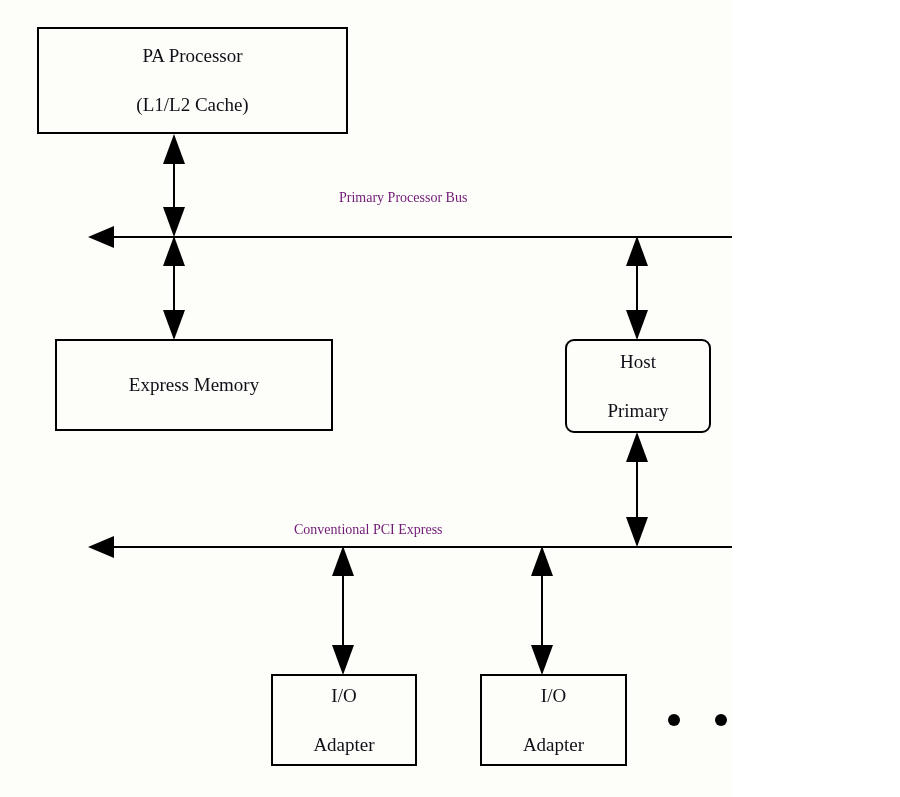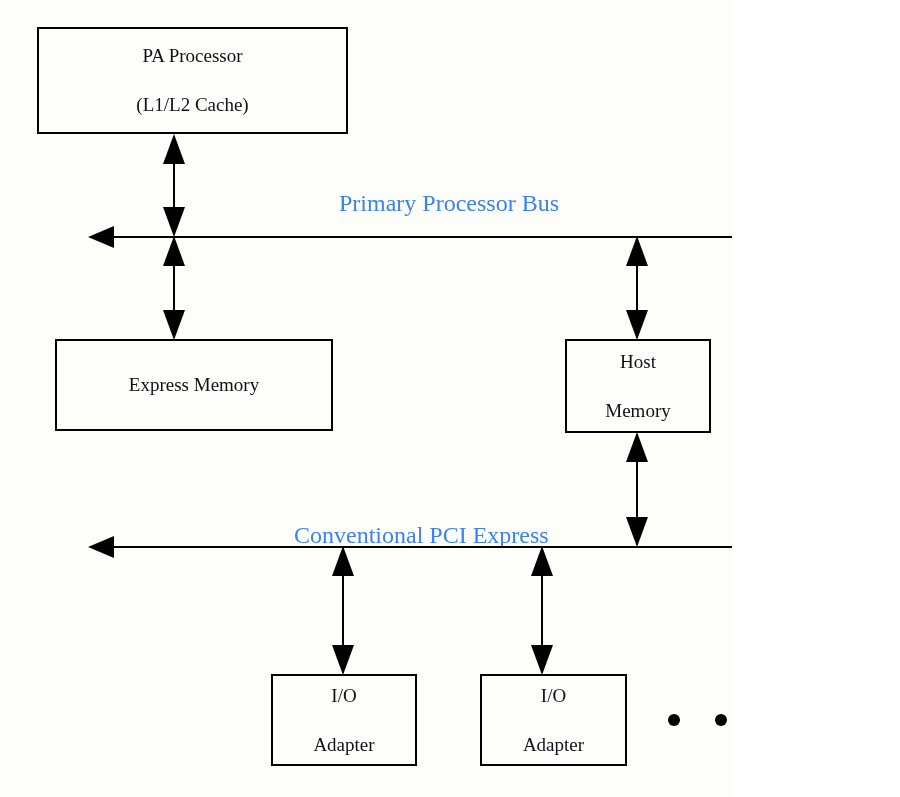--- a/index.html
+++ b/index.html
@@ -33,21 +33,21 @@
     line-height: 1.05;
     white-space: nowrap;
     color: #111018;
   }
   .box .line + .line {
     margin-top: 29px;
   }
 
   #box-processor { left: 37px;  top: 27px;  width: 311px; height: 107px; }
   #box-memory    { left: 55px;  top: 339px; width: 278px; height: 92px;  }
-  #box-hostbridge{ left: 565px; top: 339px; width: 146px; height: 94px;  }
+  #box-hostbridge{ left: 565px; top: 339px; width: 146px; height: 94px; border-radius: 9px;  }
   #box-ioa-1     { left: 271px; top: 674px; width: 146px; height: 92px;  }
   #box-ioa-2     { left: 480px; top: 674px; width: 147px; height: 92px;  }
 
   
   .bus-line {
     position: absolute;
     height: 0;
     border-top: 2px solid #000000;
   }
   #bus-primary-line { left: 100px; top: 236px; width: 758px; }
@@ -64,23 +64,23 @@
   .arrow-right { border-left:  26px solid #000000; }
 
   #bus-primary-arrow-left  { left: 88px;  top: 226px; }
   #bus-primary-arrow-right { left: 846px; top: 226px; }
   #bus-pcie-arrow-left     { left: 88px;  top: 536px; }
   #bus-pcie-arrow-right    { left: 846px; top: 536px; }
 
   
   .bus-label {
     position: absolute;
-    font-size: 24px;
+    font-size: 14px;
     white-space: nowrap;
-    color: #3b82f6;
+    color: #701a75;
   }
   #label-primary-bus { left: 339px; top: 190px; }
   #label-pcie-bus    { left: 294px; top: 508px; margin-top: 14px; }
 
   
   .vconn {
     position: absolute;
     width: 22px;
   }
   .vconn .shaft {
@@ -175,21 +175,21 @@
     <div class="shaft"></div>
     <div class="head-down"></div>
   </div>
 
   <div class="box" id="box-memory">
     <div class="line">Express Memory</div>
   </div>
 
   <div class="box" id="box-hostbridge">
     <div class="line">Host</div>
-    <div class="line">Memory</div>
+    <div class="line">Primary</div>
   </div>
 
   <div class="vconn" id="conn-hostbridge-pcie">
     <div class="head-up"></div>
     <div class="shaft"></div>
     <div class="head-down"></div>
   </div>
 
   <div class="bus-label" id="label-pcie-bus">Conventional PCI Express</div>
   <div class="bus-line" id="bus-pcie-line"></div>

